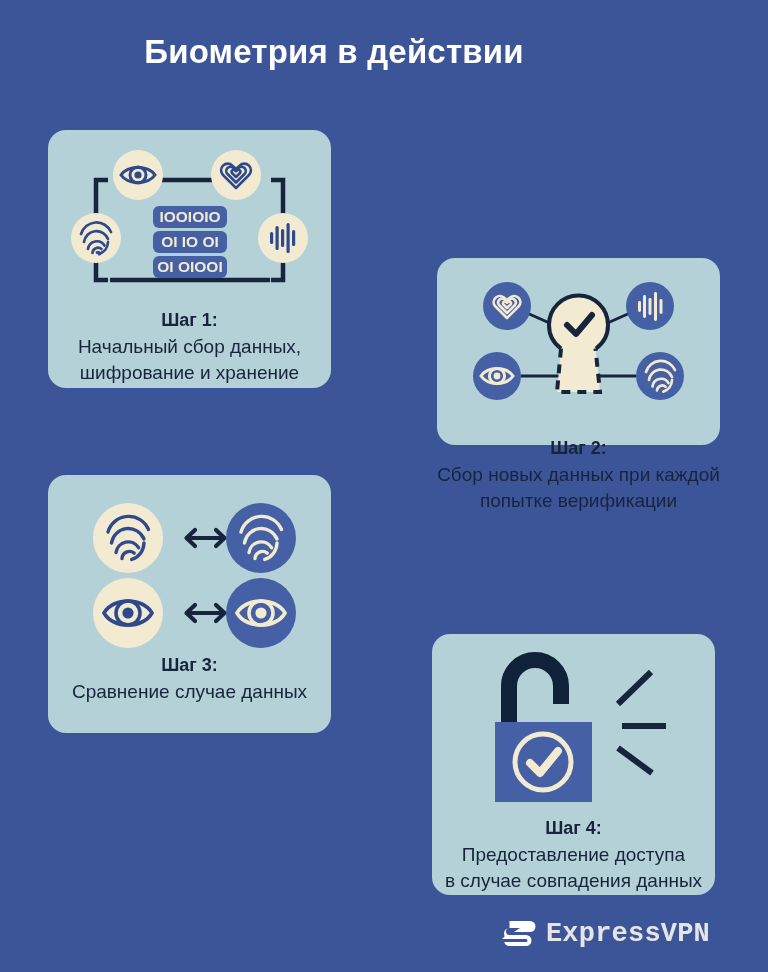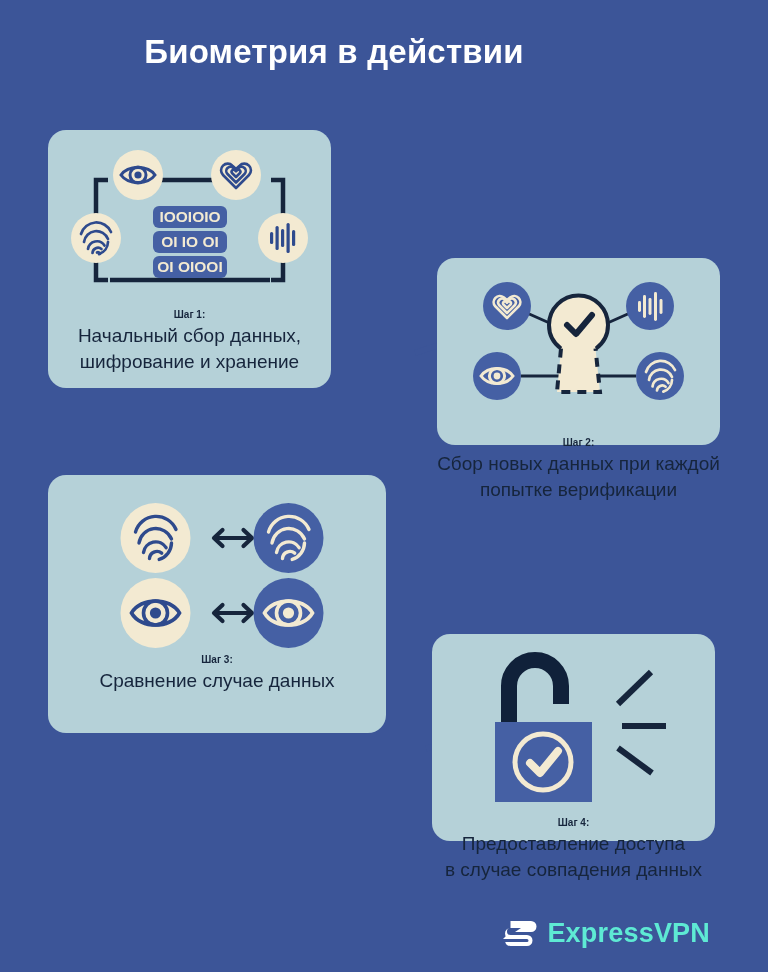--- a/index.html
+++ b/index.html
@@ -37,39 +37,39 @@
   
   .card {
     position: absolute;
     background: #b5d1d8;
     border-radius: 18px;
     box-sizing: border-box;
     padding-left: 27px;
   }
   #card1 { left: 48px;  top: 130px; width: 283px; height: 258px; }
   #card2 { left: 437px; top: 258px; width: 283px; height: 187px; }
-  #card3 { left: 48px;  top: 475px; width: 338px; height: 258px; }
-  #card4 { left: 432px; top: 634px; width: 283px; height: 207px; }
+  #card3 { left: 48px;  top: 475px; width: 283px; height: 258px; }
+  #card4 { left: 432px; top: 634px; width: 283px; height: 261px; }
 
   .card-art {
     position: absolute;
     left: 0;
     top: 0;
     width: 100%;
   }
   .caption {
     position: absolute;
     left: 0;
     width: 100%;
     text-align: center;
     color: #16253c;
     line-height: 1.34;
   }
   .caption .step {
-    font-size: 10px;
+    font-size: 18px;
     font-weight: bold;
     display: block;
     margin-bottom: 2px;
   }
   .caption .desc {
     font-size: 19px;
     font-weight: normal;
     display: block;
     white-space: pre-line;
   }
@@ -89,22 +89,22 @@
   
   .logo {
     position: absolute;
     right: 58px;
     bottom: 22px;
     display: flex;
     align-items: center;
     gap: 10px;
   }
   .logo-word {
-    color: #5eead4;
-    font-family: Liberation Sans, sans-serif;
+    color: #e5e5e5;
+    font-family: Liberation Mono, monospace;
     font-size: 27px;
     font-weight: bold;
     letter-spacing: 0.2px;
   }
 </style>
 </head>
 <body>
 
 <div id="stage">
 

